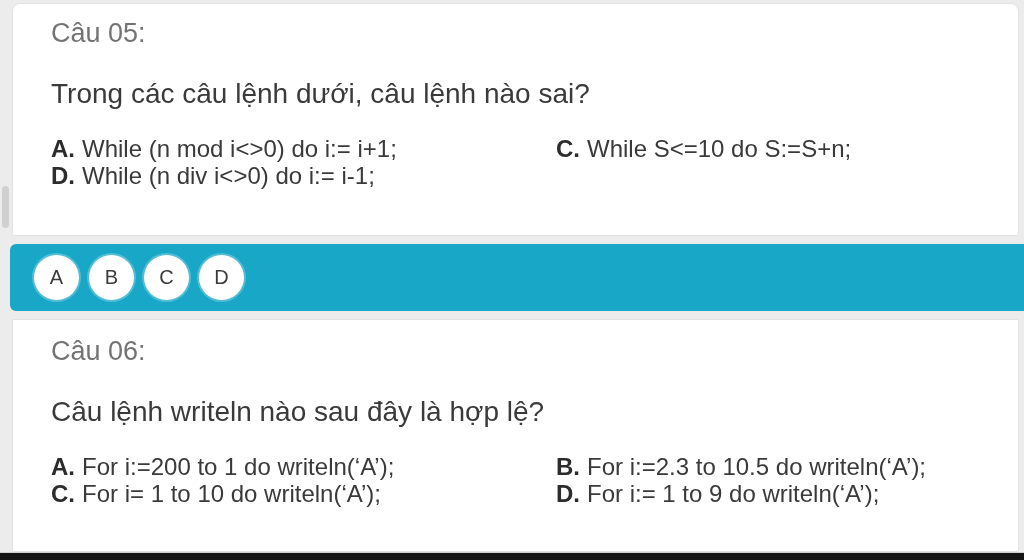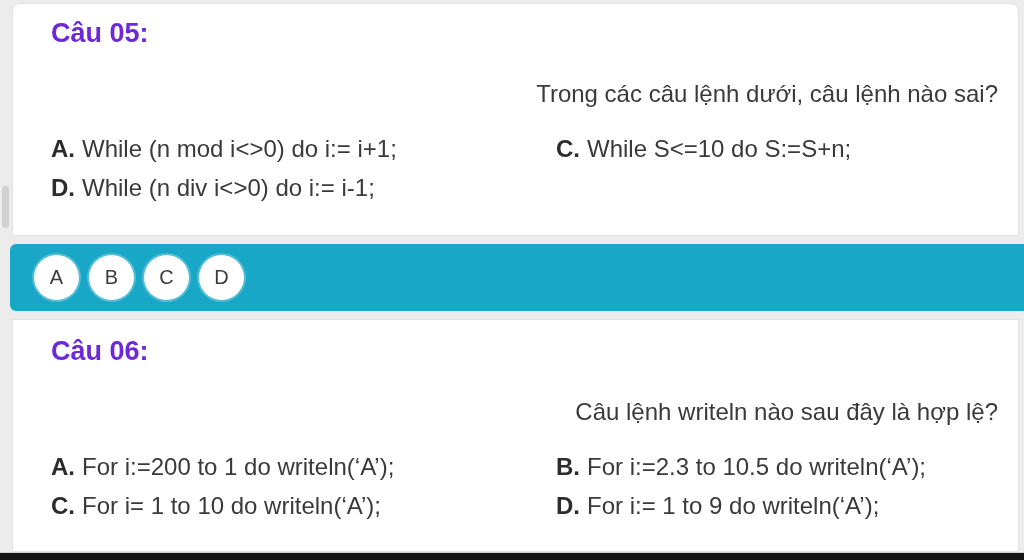--- a/index.html
+++ b/index.html
@@ -15,36 +15,34 @@
     left: 12px; right: 5px;
     background: #ffffff;
     border: 1px solid #e2e2e2;
     padding-left: 38px;
     padding-right: 20px;
   }
   .card-q5 { top: 3px; height: 233px; border-radius: 8px 8px 2px 2px; padding-top: 14px; }
   .card-q6 { top: 319px; height: 233px; border-radius: 2px; padding-top: 16px; }
   .q-title {
     font-size: 27px;
-    font-weight: 700;
-    color: #6d28d9;
+    font-weight: 400;
+    color: #737373;
     line-height: 30px;
   }
   .q-prompt {
     margin-top: 32px;
-    font-size: 24px;
+    font-size: 28px;
     color: #3a3a3a;
     line-height: 28px;
-    text-align: right;
   }
   .options {
     margin-top: 27px;
     display: grid;
     grid-template-columns: 505px auto;
-    row-gap: 12px;
     font-size: 24px;
     line-height: 27px;
     color: #3a3a3a;
   }
   .opt-letter {
     font-weight: 700;
     color: #2c2c2c;
     margin-right: 7px;
   }
   .answer-bar {

